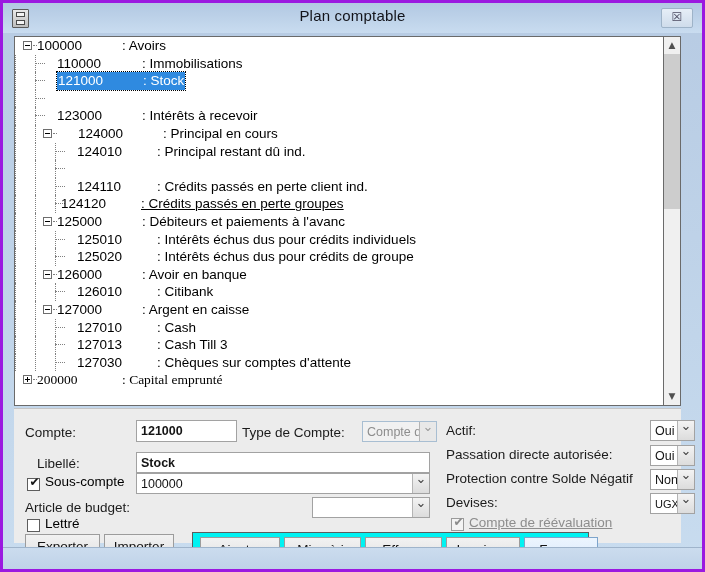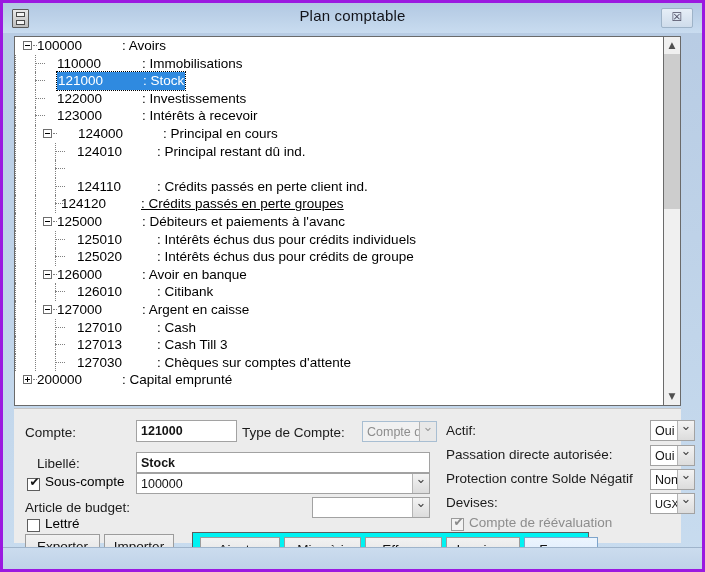--- a/index.html
+++ b/index.html
@@ -229,21 +229,21 @@
     width: 13px; text-align: center;
     font-size: 12px; color: #141414;
     font-family: "DejaVu Sans", sans-serif;
   }
   .checkbox.dim { border-color: #9a9a9a; background: #f3f3f3; }
   .checkbox.dim.checked:after { color: #8a8a8a; }
   .cblabel {
     position: absolute;
     font-size: 13.5px; color: #000000; white-space: nowrap;
   }
-  .cblabel.dim { color: #8d8d8d; }
+  .cblabel.dim { color: #8d8d8d; text-decoration: underline; }
 
   
   .btn {
     position: absolute;
     background: linear-gradient(to bottom,#f2f2f2,#e2e2e2);
     border: 1px solid #9c9c9c;
     font-size: 13.5px;
     color: #141414;
     text-align: center;
     line-height: 23px;
@@ -305,21 +305,20 @@
           <div class="tree-row selected">
             <span class="guide" style="left: 0px;"></span>
             <span class="guide" style="left: 20px;"></span>
             <span class="elbow" style="left: 20px; width: 10px;"></span>
             <span class="row-label" style="left: 42px;"><span class="num" style="width: 85px;">121000</span><span>: Stock</span></span>
           </div>
           <div class="tree-row">
             <span class="guide" style="left: 0px;"></span>
             <span class="guide" style="left: 20px;"></span>
             <span class="elbow" style="left: 20px; width: 10px;"></span>
-            <span class="row-label" style="left: 42px;"><span class="num" style="width: 85px;">122000</span><span>: Investissements</span></span>
           </div>
           <div class="tree-row">
             <span class="guide" style="left: 0px;"></span>
             <span class="guide" style="left: 20px;"></span>
             <span class="elbow" style="left: 20px; width: 10px;"></span>
             <span class="row-label" style="left: 42px;"><span class="num" style="width: 85px;">123000</span><span>: Intérêts à recevoir</span></span>
           </div>
           <div class="tree-row">
             <span class="guide" style="left: 0px;"></span>
             <span class="guide" style="left: 20px;"></span>
@@ -415,21 +414,21 @@
             <span class="guide" style="left: 20px;"></span>
             <span class="guide" style="left: 40px;"></span>
             <span class="elbow" style="left: 40px; width: 10px;"></span>
             <span class="row-label" style="left: 62px;"><span class="num" style="width: 80px;">127030</span><span>: Chèques sur comptes d'attente</span></span>
           </div>
           <div class="tree-row">
             <span class="expander" style="left: 8px;">
               <span style="position: absolute; left: 3px; top: 1px; width: 1px; height: 5px; background: rgb(0, 0, 0);"></span>
             </span>
             <span class="elbow" style="left: 18px; width: 4px;"></span>
-            <span class="row-label" style="left: 22px;"><span class="num" style="width: 85px;">200000</span><span>: Capital emprunté</span></span>
+            <span class="row-label" style="left: 22px; font-family: Liberation Serif, serif;"><span class="num" style="width: 85px;">200000</span><span>: Capital emprunté</span></span>
           </div>
         </div>
 
       <div id="tree-scrollbar">
         <div class="sb-btn up">
           <span class="arrow">▲</span>
         </div>
         <div id="sb-thumb"></div>
         <div id="sb-track"></div>
         <div class="sb-btn down">

